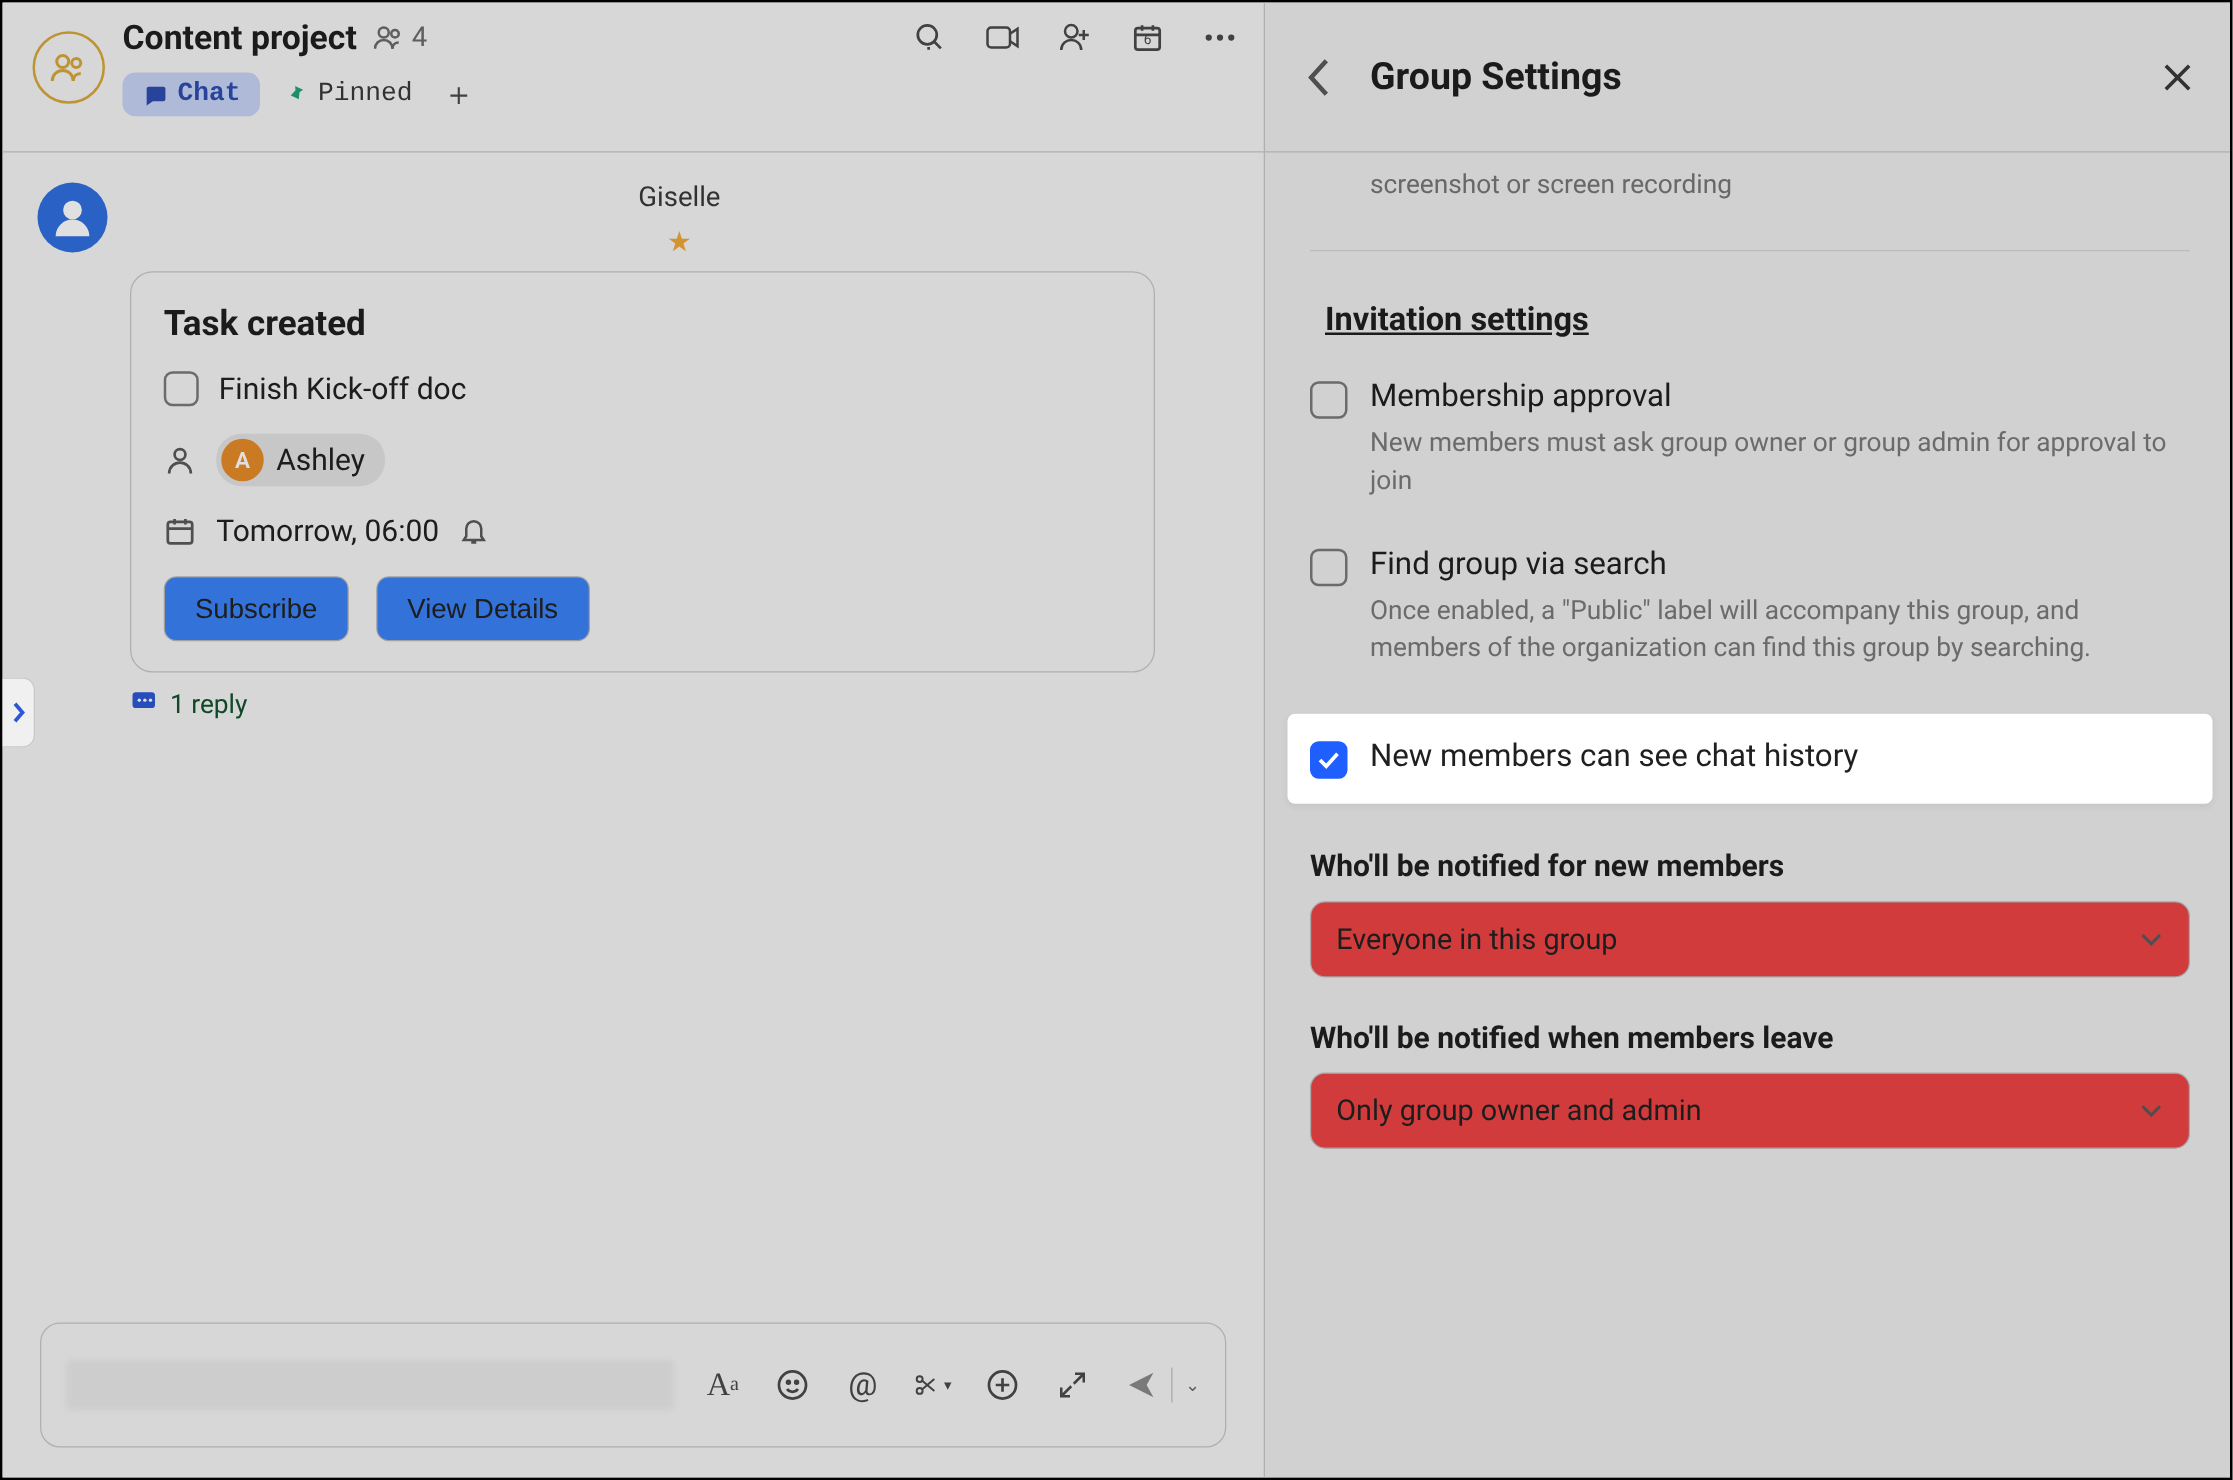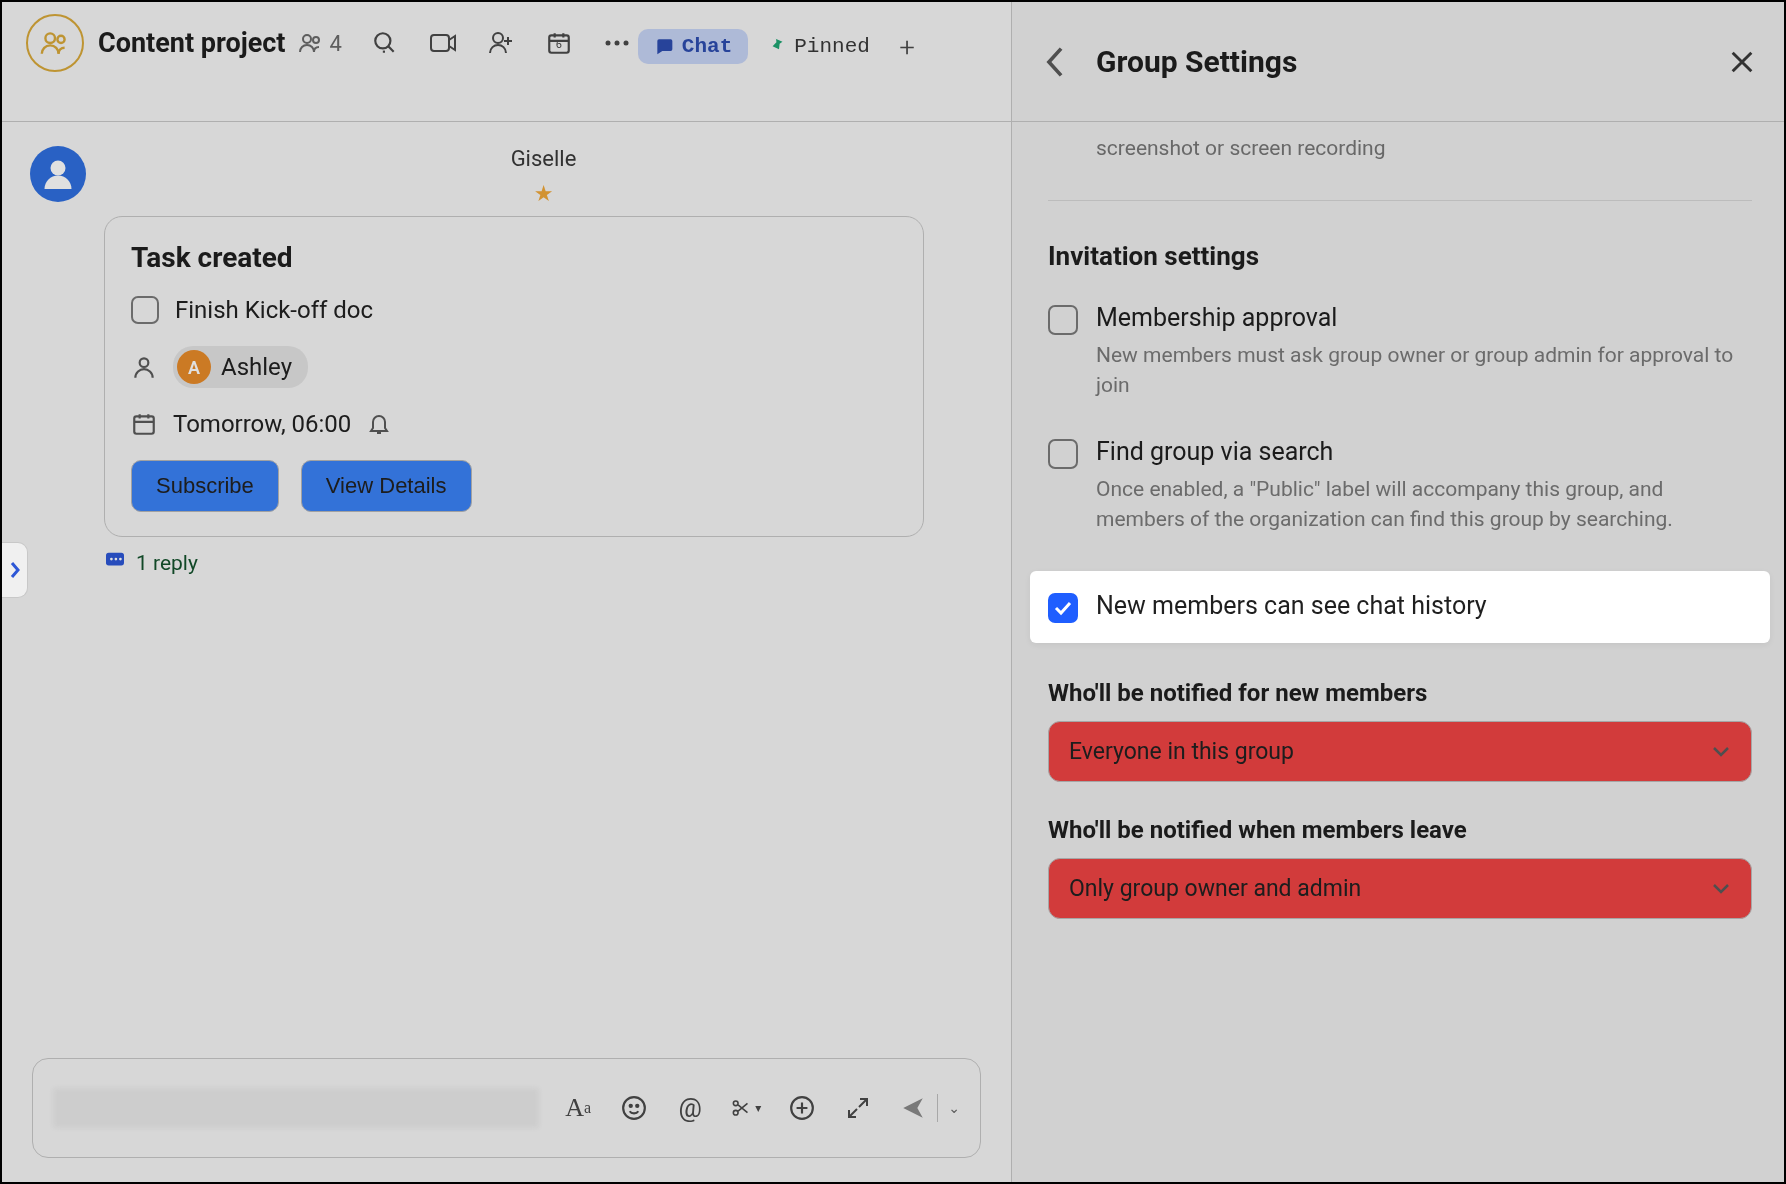--- a/index.html
+++ b/index.html
@@ -38,21 +38,21 @@
     align-items: center;
     gap: 14px;
   }
   .group-avatar {
     width: 58px; height: 58px;
     border-radius: 50%;
     border: 2px solid #d9a93a;
     display: flex; align-items: center; justify-content: center;
     color: #d9a93a;
   }
-  .title-block { flex: 1; display: flex; flex-direction: row; gap: 6px; }
+  .title-block { flex: 1; display: flex; flex-direction: column; gap: 6px; }
   .title-row { display: flex; align-items: center; gap: 14px; }
   .title-text { font-size: 27px; font-weight: 700; color: #1f1f1f; }
   .member-count { display:flex; align-items:center; gap:6px; color:#6b6b6b; font-size: 22px;}
   .header-actions { display: flex; gap: 28px; align-items: center; color:#4a4a4a; }
   .header-actions .icon-btn { width: 30px; height: 30px; display:flex; align-items:center; justify-content:center; cursor:pointer; }
   .tabs-row { display:flex; align-items:center; gap: 18px; margin-top: 6px; font-family: Liberation Mono, monospace; }
   .chat-tab {
     background: #c7d4f5;
     border-radius: 10px;
     padding: 6px 16px;
@@ -122,21 +122,21 @@
     display:flex; align-items:center;
     padding: 0 32px;
     border-bottom: 1px solid #c8c8c8;
     gap: 30px;
   }
   .back-chevron { color:#5a5a5a; cursor:pointer; }
   .settings-title { font-size:30px; font-weight:700; color:#1f1f1f; flex:1; }
   .close-x { color:#3a3a3a; cursor:pointer; }
   .settings-body { flex:1; overflow:hidden; padding: 0 36px 30px 36px; position:relative; }
   .desc-top { color:#777; font-size:21px; padding: 14px 12px 40px 48px; border-bottom: 1px solid #d6d6d6; }
-  .section-title { font-size:26px; font-weight:700; color:#1f1f1f; margin: 40px 0 32px 0; }
+  .section-title { font-size:26px; font-weight:700; color:#1f1f1f; margin: 40px 0 32px 12px; text-decoration: underline; }
   .setting-item { display:flex; gap:18px; margin-bottom: 36px; position:relative; }
   .setting-check { width:30px; height:30px; border:2px solid #7a7a7a; border-radius:7px; flex-shrink:0; margin-top:2px; cursor:pointer;}
   .setting-check.checked { background:#1f5eff; border-color:#1f5eff; display:flex; align-items:center; justify-content:center; }
   .setting-check.checked svg { stroke:#fff; }
   .setting-text .label { font-size:25px; color:#1f1f1f; }
   .setting-text .sub { font-size:21px; color:#7a7a7a; margin-top:8px; line-height:1.45; }
   .highlight-item {
     background:#ffffff;
     border-radius: 6px;
     padding: 20px 18px;

